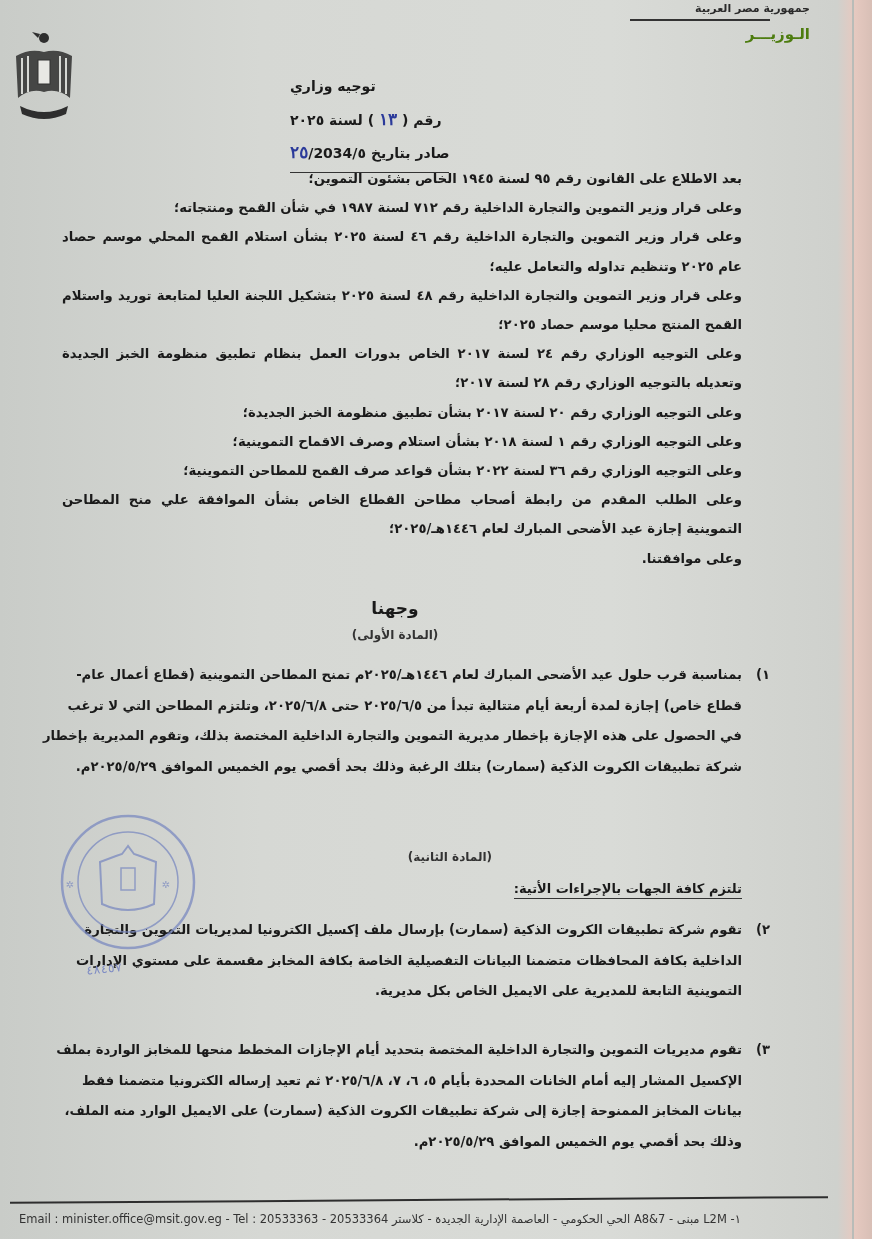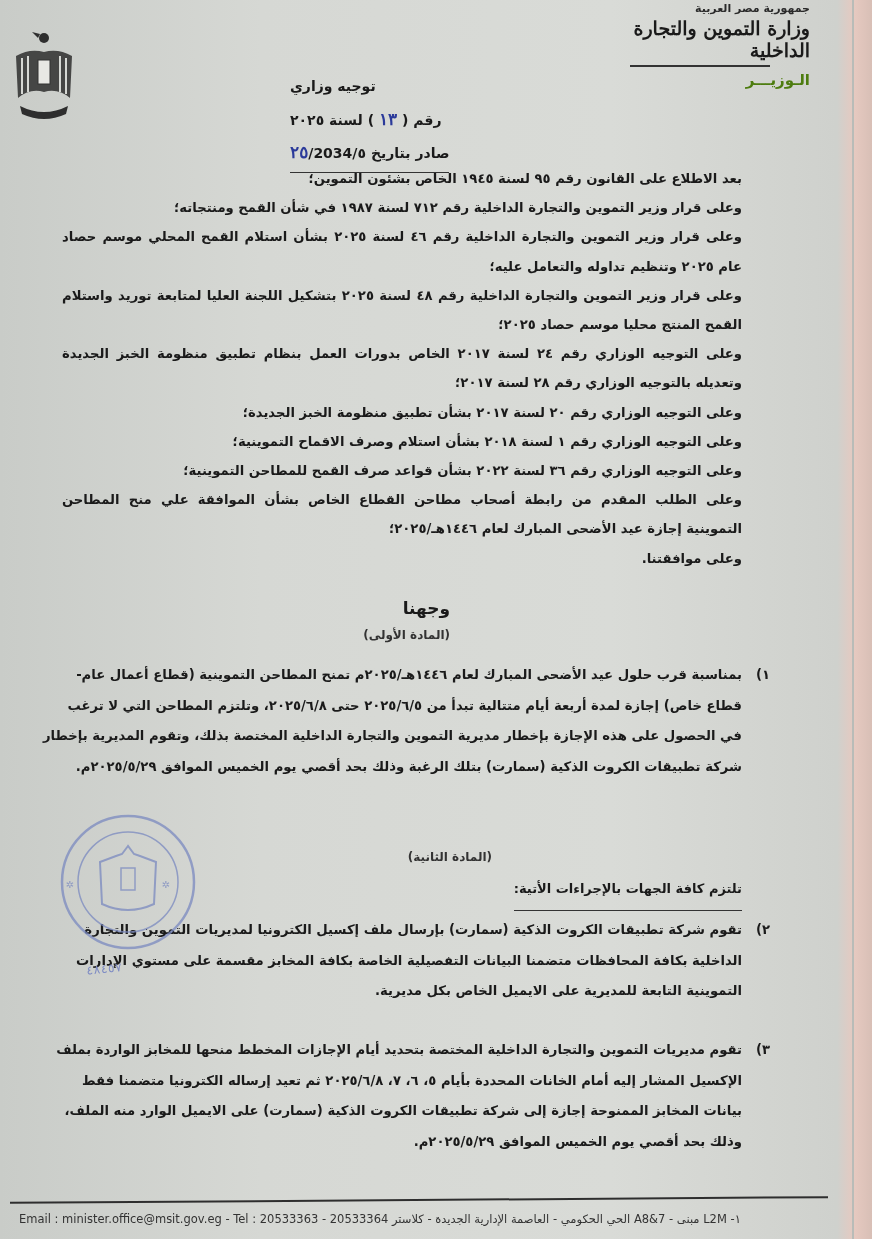--- a/index.html
+++ b/index.html
@@ -17,28 +17,28 @@
   .ministry-rule { width:140px; height:2px; background:#333; margin:4px auto 4px auto; }
   .minister-title { font-size:15px; font-weight:bold; color:#4d7c0f; }
   .emblem { top:26px; left:10px; width:68px; height:96px; }
   .directive-head { top:70px; left:290px; width:230px; text-align:left; font-weight:bold; }
   .directive-head div { height:33px; line-height:33px; font-size:14px; }
   .directive-head .ink { color:#2b3a9a; font-family:"DejaVu Serif", serif; font-size:17px; }
   .date-line { border-bottom:1.5px solid #333; display:inline-block; padding-bottom:2px; }
   .body-text { right:130px; width:680px; font-weight:bold; font-size:13.2px; line-height:29.2px; text-align:justify; }
   .preamble { top:164px; }
   .preamble .heading { text-decoration:underline; text-underline-offset:5px; font-size:14.5px; }
-  .center-title { font-weight:bold; }
+  .center-title { text-align:center; font-weight:bold; }
   .we-directed { top:598px; left:340px; width:110px; font-size:17px; }
   .article1-title { top:628px; left:340px; width:110px; font-size:12px; color:#333; }
   .article { right:130px; width:700px; font-weight:bold; font-size:13.2px; line-height:30.5px; }
   .article .num { position:absolute; right:-28px; top:0; }
   .art1 { top:660px; }
   .article2-title { top:850px; right:380px; font-size:12px; font-weight:bold; color:#333;text-align:center; }
-  .obligation { top:881px; right:130px; font-size:13px; font-weight:bold; border-bottom:1.5px solid #333; padding-bottom:14px;text-align:right; }
+  .obligation { top:881px; right:130px; font-size:13px; font-weight:bold; border-bottom:1.5px solid #333; padding-bottom:2px;text-align:right; }
   .art2 { top:915px; }
   .art3 { top:1035px; }
   .stamp { top:812px; left:58px; width:140px; height:140px; }
   .stamp-number { top:962px; left:86px; font-size:12px; color:#7f8cc4; transform:rotate(-6deg); font-family:"DejaVu Sans Mono", monospace; }
   .footer-rule { top:1199px; left:10px; width:818px; height:2px; background:#2e2e2e; transform:rotate(-0.4deg); }
   .footer { top:1212px; left:19px; width:818px; font-size:11.5px; color:#333; direction:ltr; white-space:nowrap; }
   .footer .ar { direction:rtl; unicode-bidi:embed; }
 </style>
 </head>
 <body>
@@ -56,21 +56,20 @@
       <line x1="18" y1="30" x2="18" y2="66"></line>
     <line x1="50" y1="30" x2="50" y2="66"></line>
       <line x1="56" y1="32" x2="56" y2="68"></line>
   </g>
   <rect x="28" y="34" width="12" height="24" fill="#e8e8e4" stroke="#333"></rect>
   <path d="M10 80 Q34 92 58 80 L56 88 Q34 98 12 88 Z" fill="#2e2e2e"></path>
 </svg>
 
 <div class="abs ministry-header">
   <div class="republic">جمهورية مصر العربية</div>
-  <div class="ministry-name">وزارة التموين والتجارة الداخلية</div>
   <div class="ministry-rule"></div>
   <div class="minister-title">الـوزيـــر</div>
 </div>
 
 <div class="abs directive-head">
   <div>توجيه وزاري</div>
   <div>
     <span>رقم (</span>
     <span class="ink">١٣</span>
     <span>) لسنة ٢٠٢٥</span>

